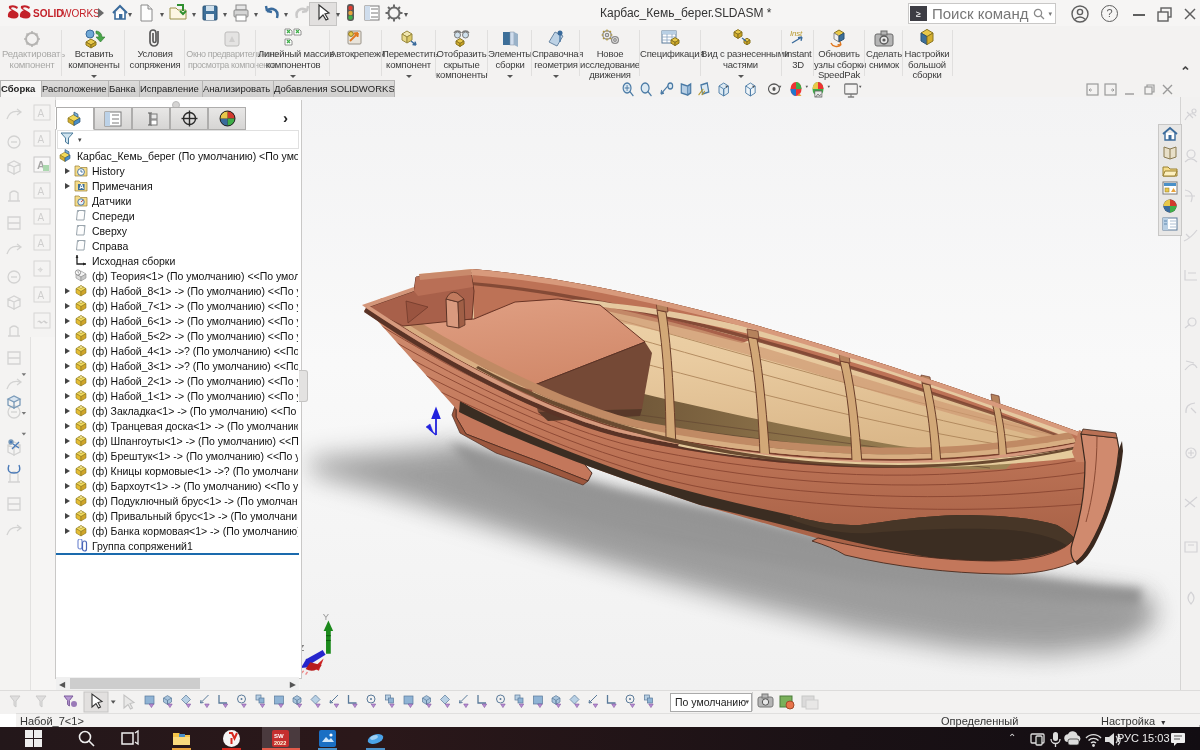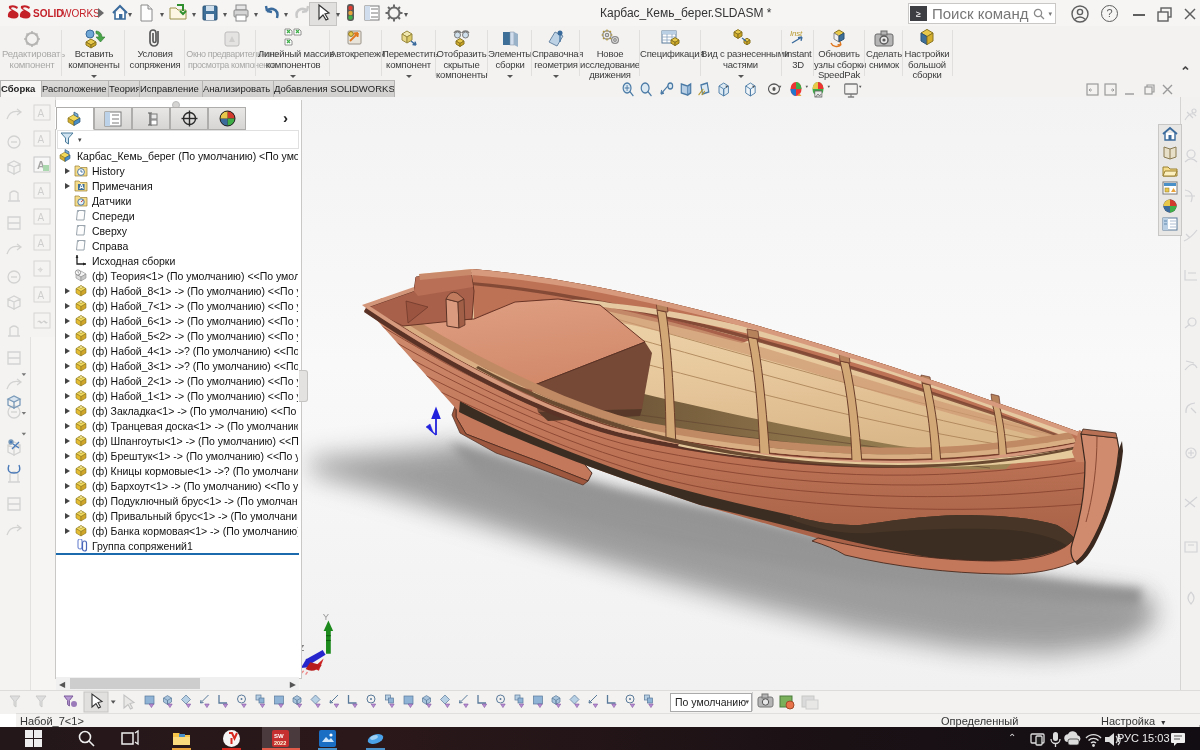--- a/index.html
+++ b/index.html
@@ -316,21 +316,21 @@
     <div class="rsep" style="left:781px"></div>
     <div class="rsep" style="left:813px"></div>
     <div class="rsep" style="left:864px"></div>
     <div class="rsep" style="left:902px"></div>
     <div class="rsep" style="left:952px"></div>
 <div class="abs" style="left:1180px;top:38px;font-size:13px;color:#444;font-weight:bold">⌃</div>
 </div>
 <div id="tabrow">
 <div class="ctab active" style="left:0px;width:40px">Сборка</div>
 <div class="ctab" style="left:41px;width:66px">Расположение</div>
-<div class="ctab" style="left:108px;width:30px">Теория</div>
+<div class="ctab" style="left:108px;width:30px">Банка</div>
 <div class="ctab" style="left:139px;width:62px">Исправление</div>
 <div class="ctab" style="left:202px;width:70px">Анализировать</div>
 <div class="ctab" style="left:273px;width:120px">Добавления SOLIDWORKS</div>
 </div>
 <div id="main"></div>
 <div id="vp">
 <svg id="boat" width="880" height="593" viewBox="0 0 880 593">
 <defs>
 <filter id="blurS" x="-30%" y="-30%" width="160%" height="160%">
           <feGaussianBlur stdDeviation="13"></feGaussianBlur>

